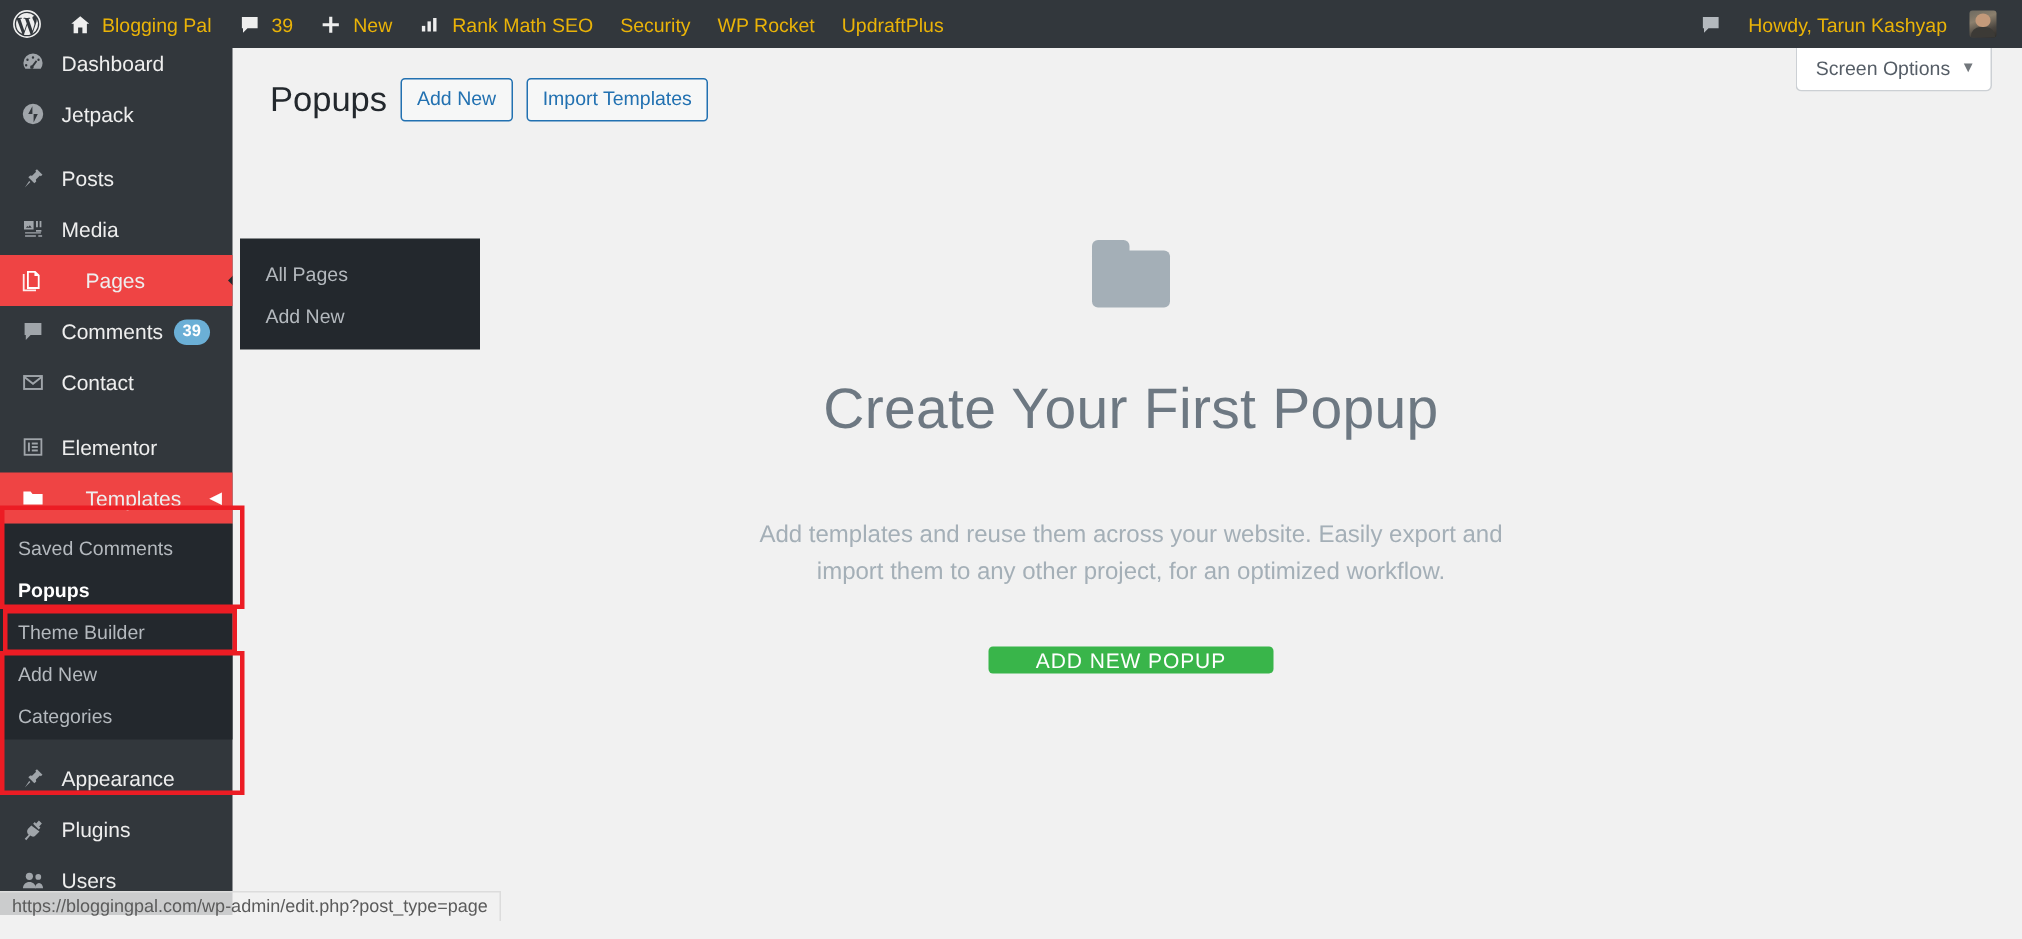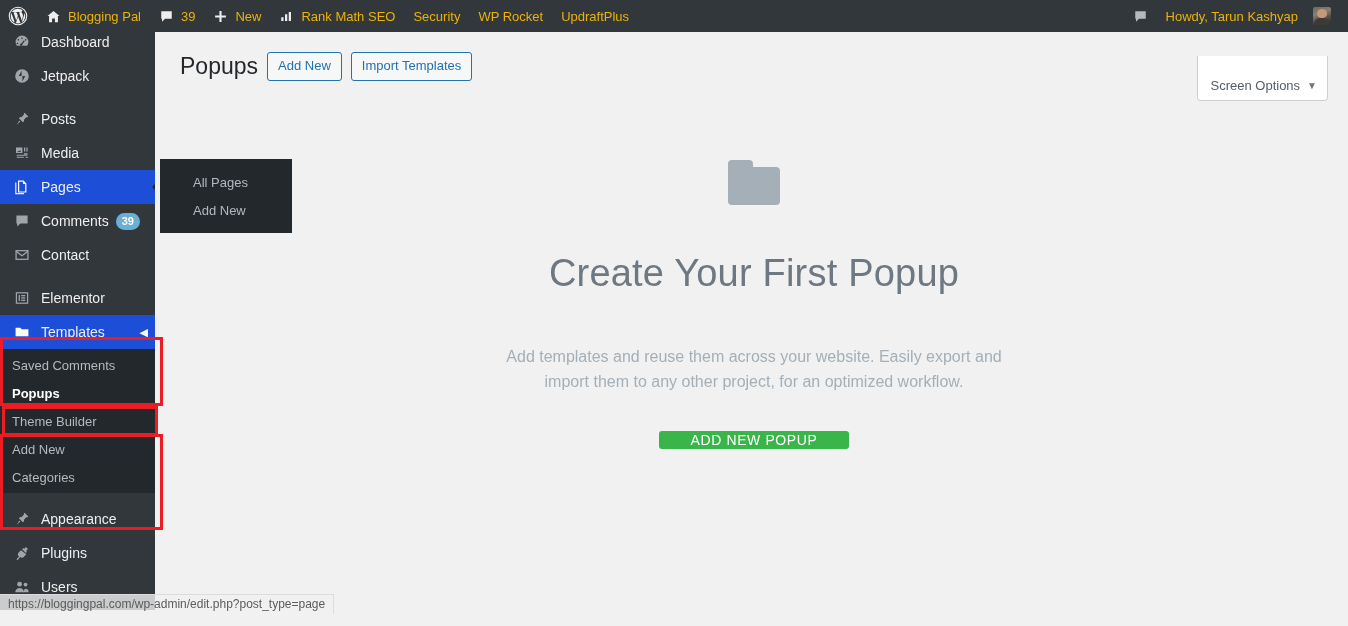--- a/index.html
+++ b/index.html
@@ -67,22 +67,23 @@
   }
   .menu-item .mi-ico {
     width: 20px; margin-right: 9px;
     display: flex; align-items: center; justify-content: center;
     color: #a0a5aa; flex: none;
   }
   .menu-item .mi-label { color: #eee; }
   .menu-sep { height: 9px; }
 
   .menu-item.current {
-    background: #1d4ed8;
+    background: #ef4444;
     color: #fff;
+    gap: 16px;
   }
   .menu-item.current .mi-ico { color: #fff; }
 
   
   .menu-item.current .notch {
     position: absolute; right: 0; top: 0;
     width: 10px; height: 34px;
     overflow: hidden;
   }
   .menu-item.current .notch::after {
@@ -111,45 +112,45 @@
     display: flex; align-items: center;
     height: 28px; padding-left: 12px;
     color: #b4b9be; font-size: 13px; cursor: pointer;
     white-space: nowrap;
   }
   .submenu-item.current { color: #fff; font-weight: bold; }
 
   
   .flyout {
     position: absolute; left: 160px; top: 159px;
-    width: 132px; background: #23282d;
-    padding: 9px 16px; z-index: 45;
+    width: 160px; background: #23282d;
+    padding: 9px 0; z-index: 45;
   }
   .flyout .submenu-item { height: 28px; padding-left: 17px; color: #b4b9be; }
 
   
   .anno {
     position: absolute; border: 3px solid #ec1c24;
     pointer-events: none; z-index: 55;
   }
 
   
   .content {
     position: absolute; top: 32px; left: 160px;
     width: 1188px; height: 594px;
     background: #f1f1f1;
     z-index: 10;
   }
   .screen-options {
     position: absolute; top: 0; right: 20px;
     background: #fff; border: 1px solid #ccd0d4; border-top: none;
     border-radius: 0 0 4px 4px;
-    padding: 22px 10px 7px 12px;
+    padding: 6px 10px 7px 12px;
     font-size: 13px; color: #555d66; cursor: pointer;
-    display: flex; align-items: center; gap: 7px; margin-top: 24px;
+    display: flex; align-items: center; gap: 7px;
   }
   .so-caret { font-size: 10px; color: #72777c; }
 
   .page-head {
     position: absolute; top: 20px; left: 20px;
     display: flex; align-items: center; gap: 9px;
   }
   .page-title { font-size: 23px; font-weight: 400; color: #23282d; }
   .btn-secondary {
     background: #f6f7f7; border: 1px solid #2271b1;

